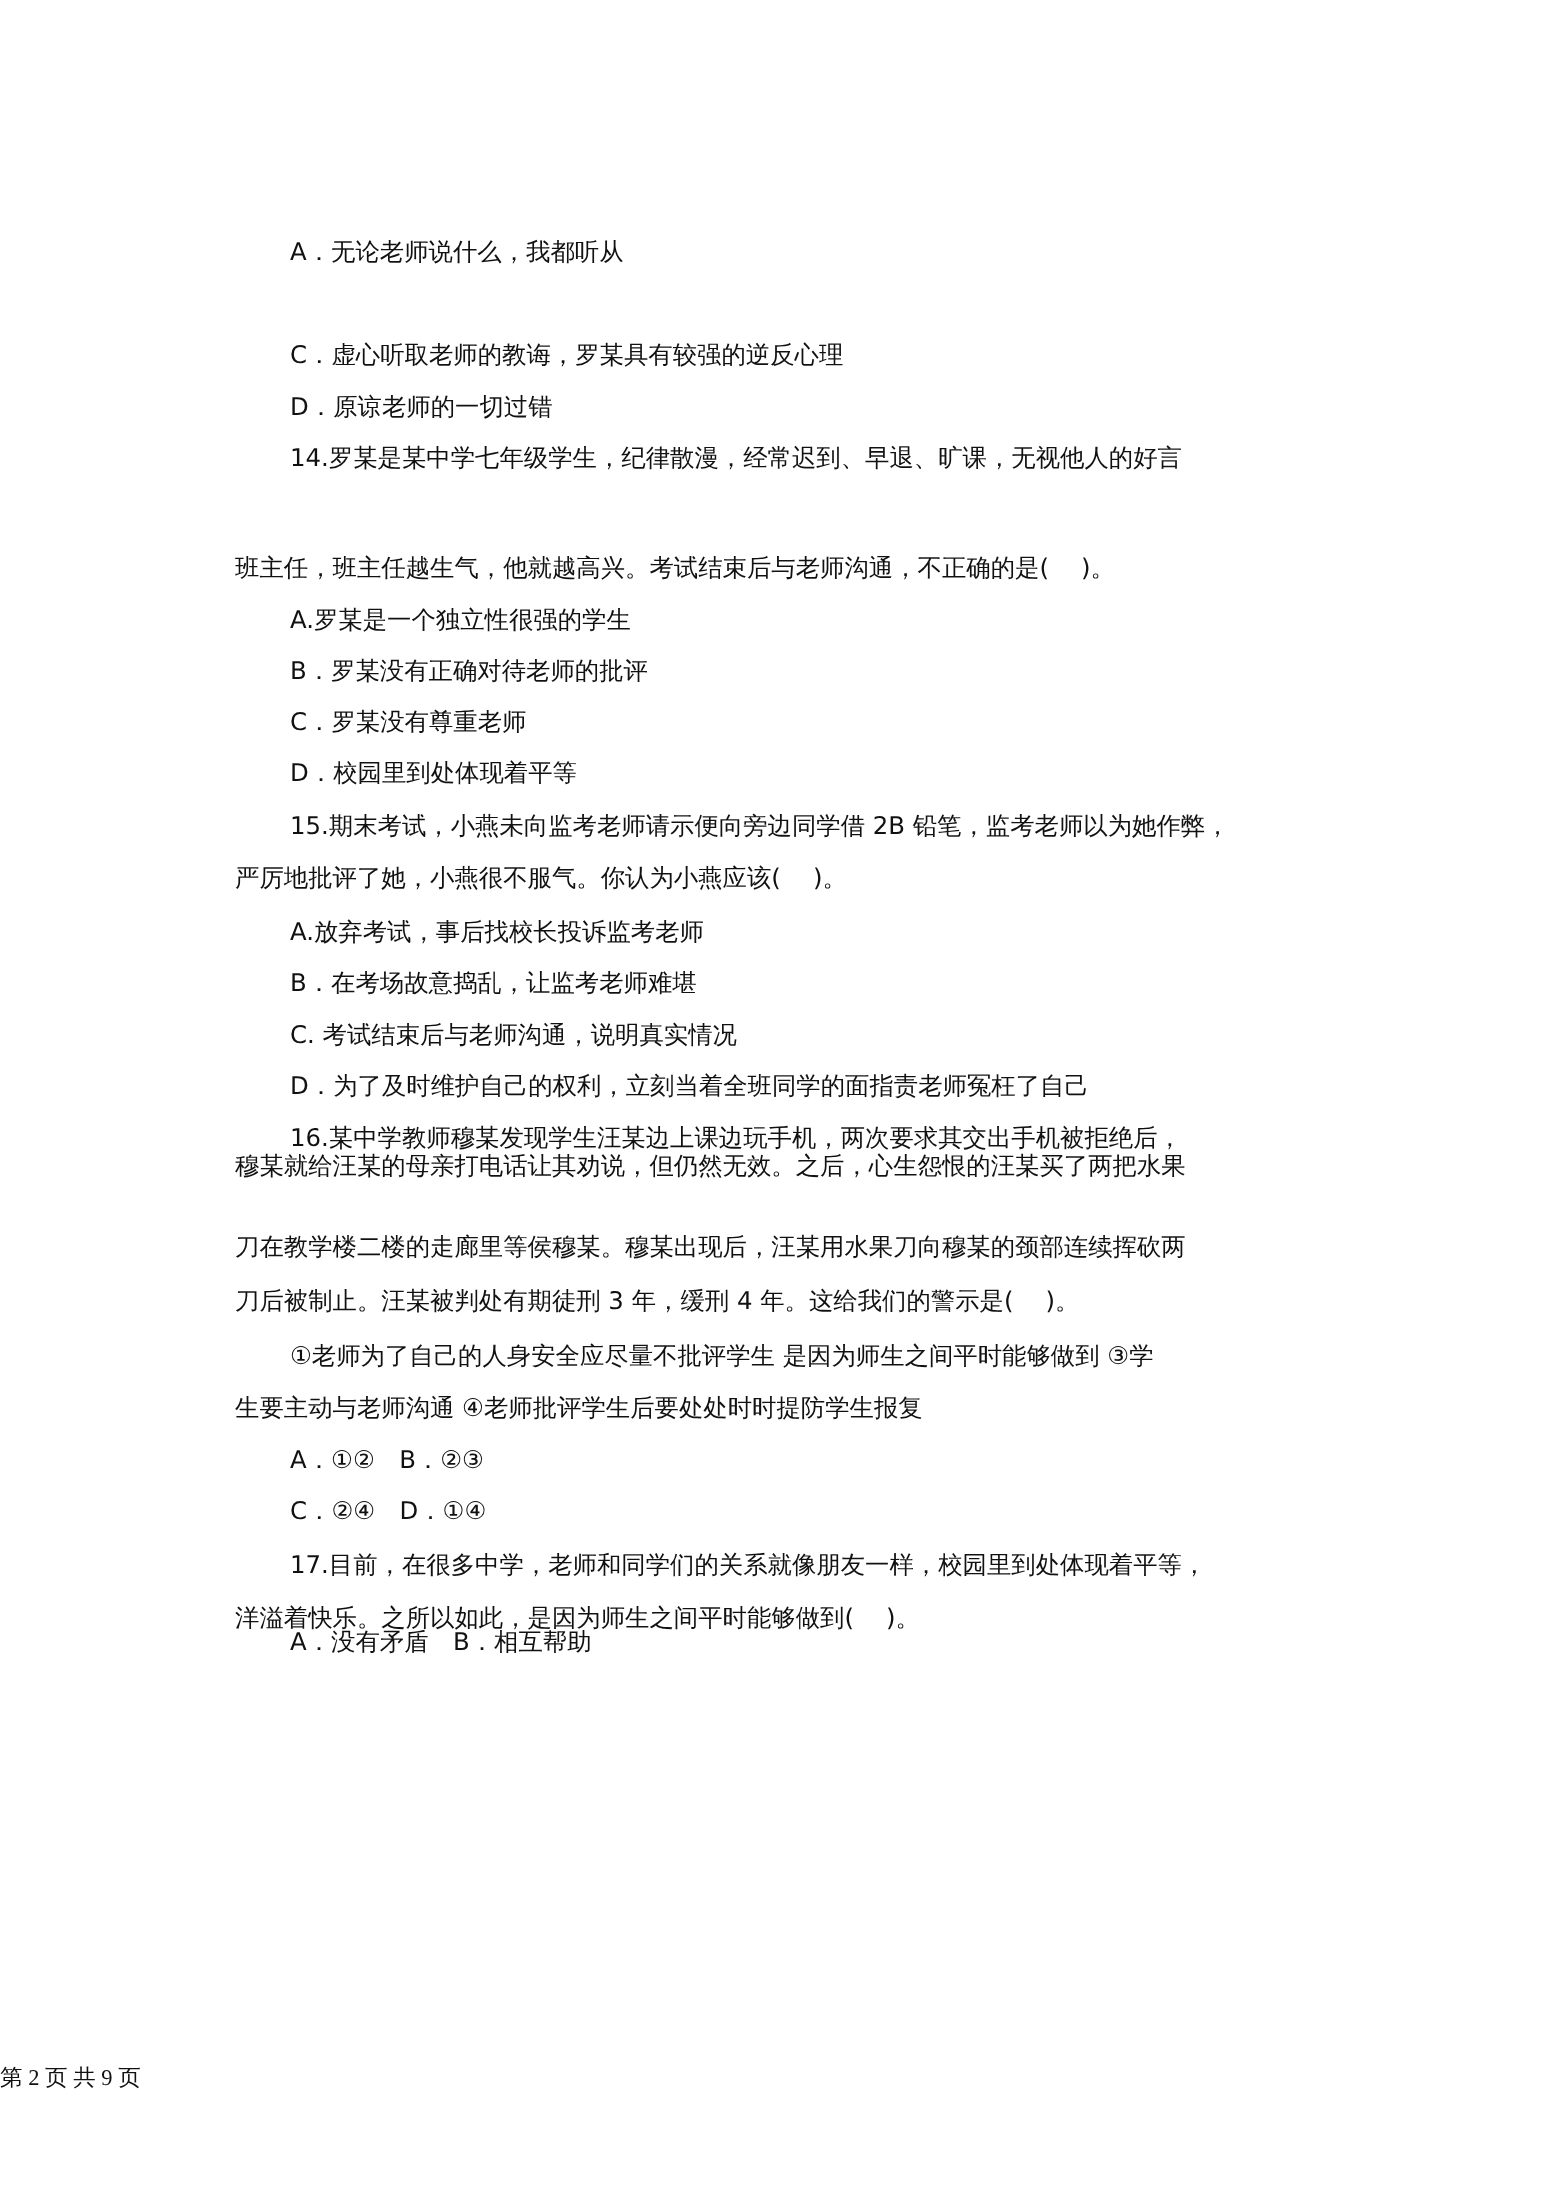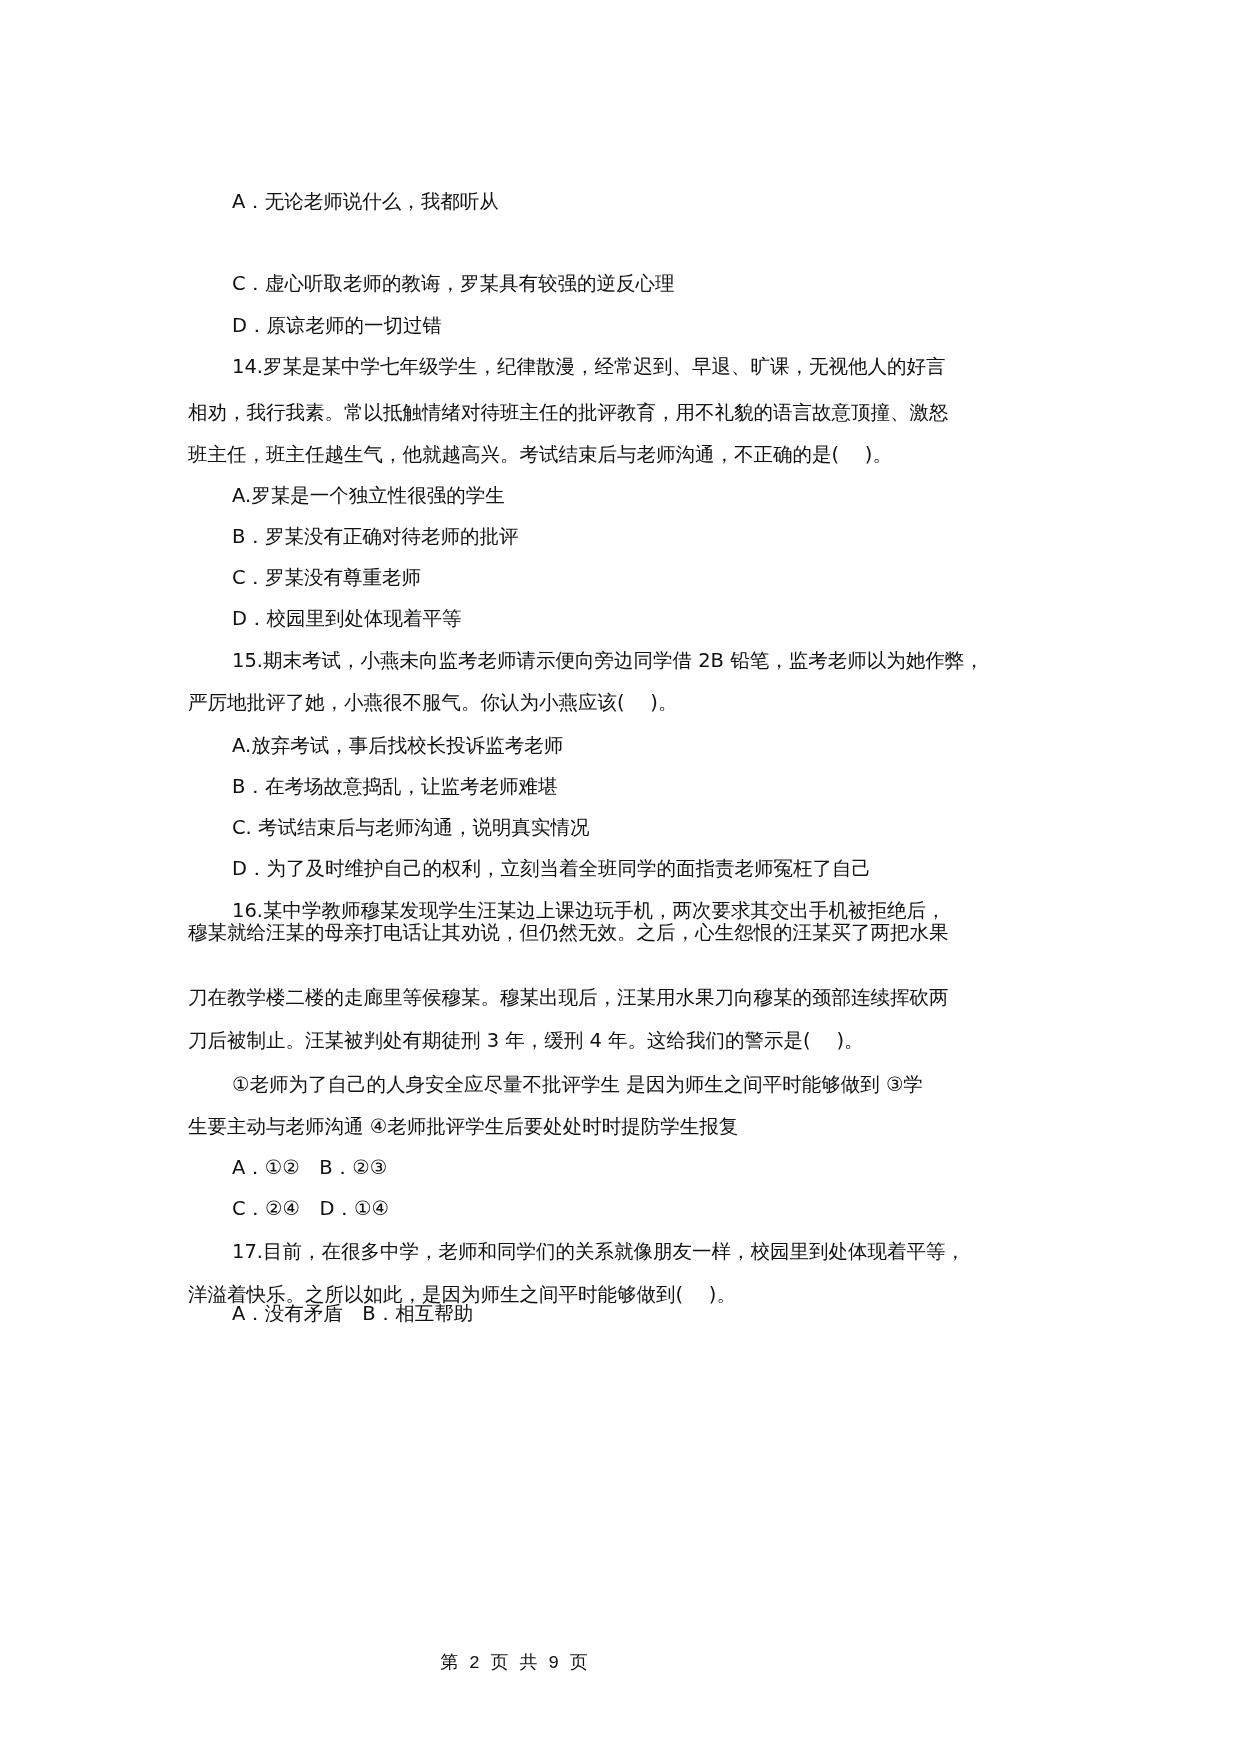--- a/index.html
+++ b/index.html
@@ -2,34 +2,33 @@
 <html><head>
   <meta charset="utf-8">
   <style>
     html, body { margin: 0; padding: 0; background: #ffffff; }
     body { width: 1240px; height: 1754px; position: relative; overflow: hidden;
            font-family: "DejaVu Sans", "Liberation Sans", sans-serif; color: #111; }
     .page { position: absolute; left: 0; top: 0; width: 1240px; height: 1754px; background: #fff; border-radius: 27px; }
     .line { position: absolute; font-size: 19.5px; line-height: 26px; white-space: nowrap; letter-spacing: 0px; }
     .ind { left: 232px; }
     .full { left: 188px; }
-    .footer { position: absolute; top: 1650px; left: 0; width: 1028px; text-align: center;
-              font-size: 18px; font-family: Liberation Mono, monospace; }
+    .footer { position: absolute; top: 1650px; left: 0; width: 1028px; text-align: left;
+              font-size: 18px; font-family: Liberation Serif, serif; }
   </style>
 </head>
 <body>
 
 <div class="page">
 
   <div class="line ind" style="top:189px">A．无论老师说什么，我都听从</div>
   <div class="line ind" style="top:271px">C．虚心听取老师的教诲，罗某具有较强的逆反心理</div>
   <div class="line ind" style="top:313px">D．原谅老师的一切过错</div>
 
   <div class="line ind" style="top:354px">14.罗某是某中学七年级学生，纪律散漫，经常迟到、早退、旷课，无视他人的好言</div>
-  <div class="line full" style="top:400px">相劝，我行我素。常以抵触情绪对待班主任的批评教育，用不礼貌的语言故意顶撞、激怒</div>
   <div class="line full" style="top:442px">班主任，班主任越生气，他就越高兴。考试结束后与老师沟通，不正确的是(　 )。</div>
   <div class="line ind" style="top:483px">A.罗某是一个独立性很强的学生</div>
   <div class="line ind" style="top:524px">B．罗某没有正确对待老师的批评</div>
   <div class="line ind" style="top:565px">C．罗某没有尊重老师</div>
   <div class="line ind" style="top:606px">D．校园里到处体现着平等</div>
 
   <div class="line ind" style="top:648px">15.期末考试，小燕未向监考老师请示便向旁边同学借 2B 铅笔，监考老师以为她作弊，</div>
   <div class="line full" style="top:690px">严厉地批评了她，小燕很不服气。你认为小燕应该(　 )。</div>
   <div class="line ind" style="top:733px">A.放弃考试，事后找校长投诉监考老师</div>
   <div class="line ind" style="top:774px">B．在考场故意捣乱，让监考老师难堪</div>

